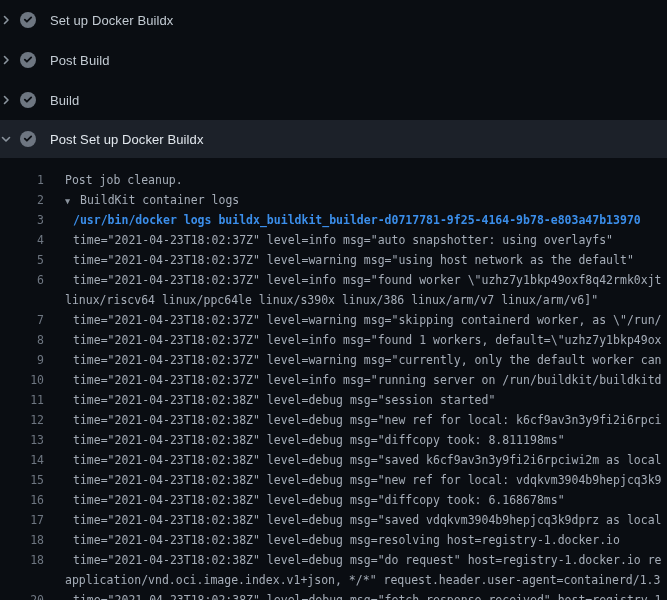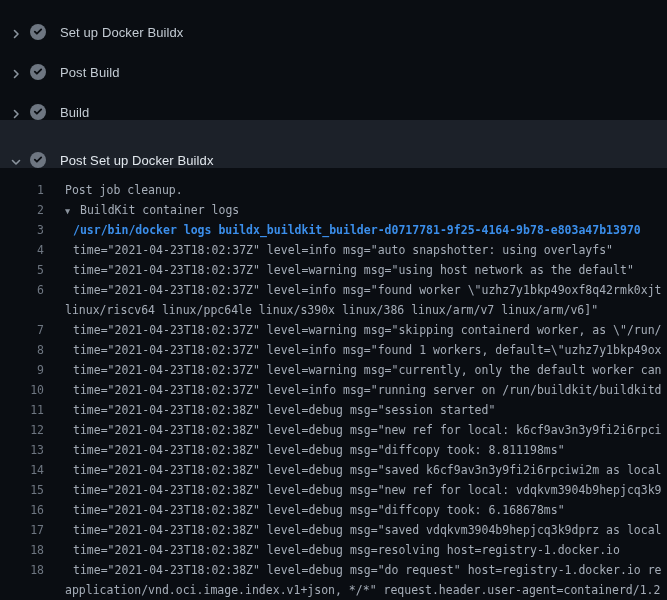--- a/index.html
+++ b/index.html
@@ -10,22 +10,22 @@
     --icon-gray:#8b949e;
     --check-circle:#6e7681;
     --line-number:#6e7681;
     --log-text:#a5adb8;
     --command-blue:#3b8eea;
   }
   *{margin:0;padding:0;box-sizing:border-box}
   html,body{width:667px;height:600px;overflow:hidden;background:var(--page-bg);
     font-family:"Liberation Sans",sans-serif;}
   .steps{width:100%}
-  .section{height:40px;display:flex;align-items:flex-end;padding-left:10px;cursor:pointer}
-  .section.expanded{background:var(--header-active-bg);height:48px}
+  .section{height:40px;display:flex;align-items:center;cursor:pointer}
+  .section.expanded{background:var(--header-active-bg);height:38px}
   .chev{width:12px;height:12px;margin-right:8px;display:flex;align-items:center;justify-content:center;flex:none}
   .check{width:16px;height:16px;margin-right:14px;display:flex;align-items:center;justify-content:center;flex:none}
   .slabel{font-size:13px;color:var(--header-text);letter-spacing:.1px}
   .section.expanded .slabel{color:var(--header-text-active)}
   .log{padding-top:12px}
   .lrow{height:20px;line-height:20px;display:flex;white-space:pre;
     font-family:"DejaVu Sans Mono",monospace;font-size:11.5px;color:var(--log-text)}
   .ln{width:44px;flex:none;text-align:right;color:var(--line-number);cursor:pointer}
   .lc{flex:none}
   .kind-plain,.kind-wrap,.kind-group{margin-left:21px}
@@ -193,20 +193,20 @@
     <span class="lc kind-child">time="2021-04-23T18:02:38Z" level=debug msg=resolving host=registry-1.docker.io</span>
   </div>
 
   <div class="lrow">
     <span class="ln">18</span>
     <span class="lc kind-child">time="2021-04-23T18:02:38Z" level=debug msg="do request" host=registry-1.docker.io re</span>
   </div>
 
   <div class="lrow">
     <span class="ln"></span>
-    <span class="lc kind-wrap">application/vnd.oci.image.index.v1+json, */*" request.header.user-agent=containerd/1.2</span>
+    <span class="lc kind-wrap">application/vnd.oci.image.index.v1+json, */*" request.header.user-agent=containerd/1.3</span>
   </div>
 
   <div class="lrow">
     <span class="ln">20</span>
     <span class="lc kind-child">time="2021-04-23T18:02:38Z" level=debug msg="fetch response received" host=registry-1</span>
   </div>
 </div>
 
 </body></html>

